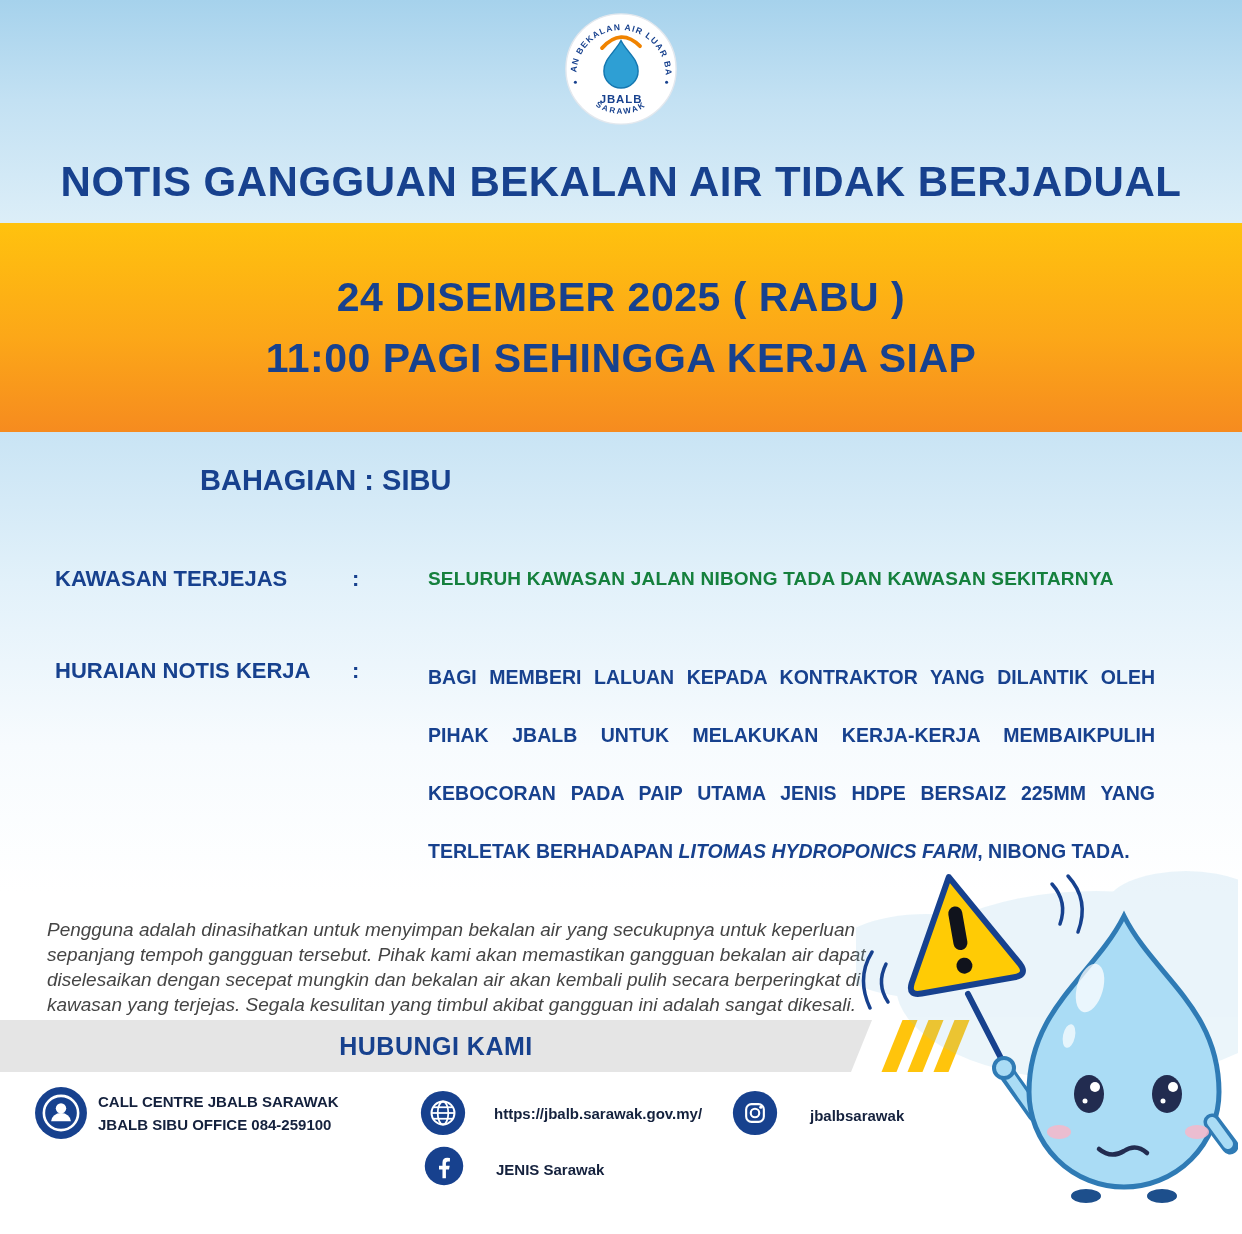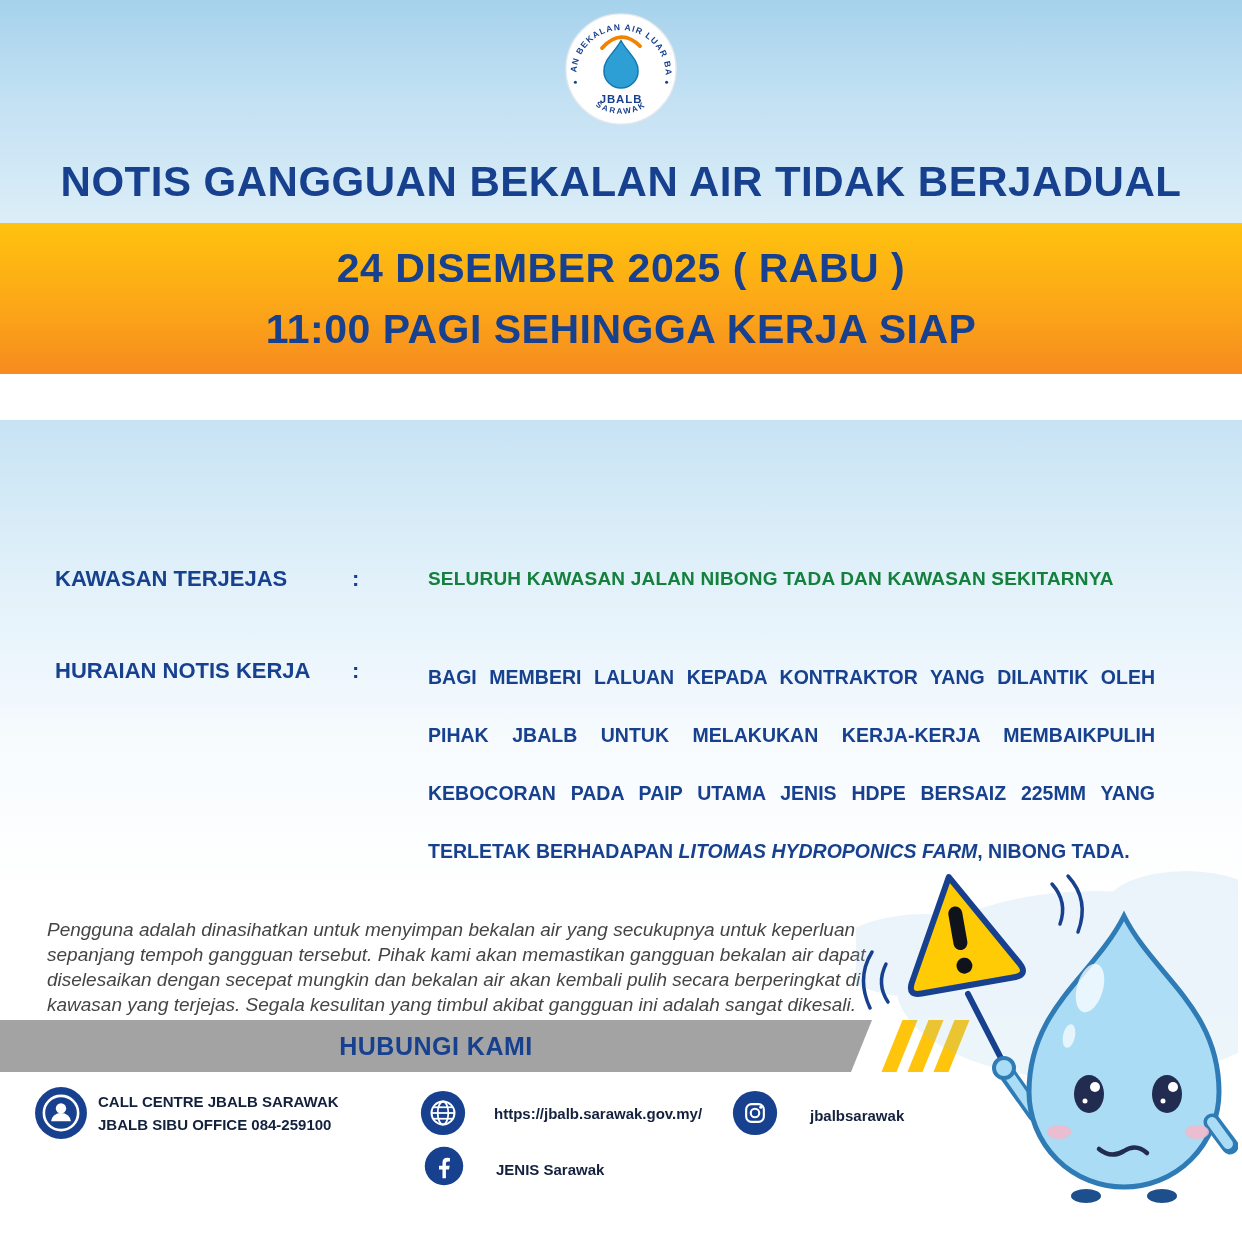--- a/index.html
+++ b/index.html
@@ -11,41 +11,41 @@
   .top-bg{position:absolute;left:0;top:0;width:100%;height:223px;
     background:linear-gradient(180deg,#a6d2ec 0%,#c3e1f3 45%,#dceef8 100%);}
   .mid-bg{position:absolute;left:0;top:420px;width:100%;height:814px;
     background:linear-gradient(180deg,#c7e3f4 0%,#e2f1fa 20%,#f7fbfe 40%,#ffffff 58%);}
   
   .logo{position:absolute;left:564px;top:12px;width:114px;height:114px;}
   
   .title{position:absolute;left:0;top:158px;width:100%;margin:0;text-align:center;
     color:#17418e;font-size:42px;font-weight:bold;letter-spacing:.5px;}
   
-  .schedule-banner{position:absolute;left:0;top:223px;width:100%;height:151px;
+  .schedule-banner{position:absolute;left:0;top:223px;width:100%;height:209px;
     background:linear-gradient(180deg,#ffc20e 0%,#fca718 55%,#f68b1f 100%);
     display:flex;flex-direction:column;align-items:center;justify-content:center;gap:14px;}
   .schedule-line{color:#17418e;font-size:41px;font-weight:bold;letter-spacing:.5px;}
   
   .bahagian{position:absolute;left:200px;top:464px;color:#17418e;font-size:29px;font-weight:bold;}
   .daerah{position:absolute;left:655px;top:460px;color:#17418e;font-size:29px;font-weight:bold;}
   
   .detail-label{position:absolute;left:55px;color:#17418e;font-size:22px;font-weight:bold;}
   .detail-colon{position:absolute;left:352px;color:#17418e;font-size:22px;font-weight:bold;}
   .kawasan-value{position:absolute;left:428px;top:568px;color:#15803d;font-size:19px;
     font-weight:bold;white-space:nowrap;letter-spacing:.2px;}
   .huraian-text{position:absolute;left:428px;top:648px;width:727px;margin:0;
     color:#17418e;font-size:19.5px;font-weight:bold;line-height:58px;text-align:justify;}
   .huraian-text .it{font-style:italic;}
   
   .disclaimer{position:absolute;left:35px;top:905px;width:858px;margin:12px;
     color:#454545;font-size:19px;line-height:25px;font-style:italic;}
   
   .contact-banner{position:absolute;left:0;top:1020px;width:872px;height:52px;
-    background:#a3a3a3;display:flex;align-items:center;justify-content:center;
+    background:#e5e5e5;display:flex;align-items:center;justify-content:center;
     clip-path:polygon(0 0,100% 0,calc(100% - 21px) 100%,0 100%);}
   .contact-banner span{color:#17418e;font-size:25px;font-weight:bold;letter-spacing:.5px;}
   .stripe{position:absolute;top:1020px;width:15px;height:52px;background:#ffc40c;transform:skewX(-22deg);}
   .stripe.s1{left:892px}.stripe.s2{left:918px}.stripe.s3{left:944px}
   
   .icon{position:absolute;}
   .contact-text{position:absolute;color:#14213d;font-weight:bold;font-size:15px;line-height:23px;margin-left:16px;}
   .contact-block{position:absolute;left:98px;top:1090px;color:#14213d;font-weight:bold;
     font-size:15px;line-height:23px;}
   
@@ -80,20 +80,21 @@
     <text x="60" y="96" text-anchor="middle" font-size="12" font-weight="bold" fill="#17418e" letter-spacing="1">JBALB</text>
   </svg>
 
   <h1 class="title">NOTIS GANGGUAN BEKALAN AIR TIDAK BERJADUAL</h1>
 
   <div class="schedule-banner">
     <div class="schedule-line">24 DISEMBER 2025 ( RABU )</div>
     <div class="schedule-line">11:00 PAGI SEHINGGA KERJA SIAP</div>
   </div>
 
+  <span class="bahagian">BAHAGIAN : SIBU</span>
 
   <span class="detail-label" style="top:566px">KAWASAN TERJEJAS</span>
   <span class="detail-colon" style="top:566px">:</span>
   <span class="kawasan-value">SELURUH KAWASAN JALAN NIBONG TADA DAN KAWASAN SEKITARNYA</span>
 
   <span class="detail-label" style="top:658px">HURAIAN NOTIS KERJA</span>
   <span class="detail-colon" style="top:658px">:</span>
   <p class="huraian-text"><span>BAGI MEMBERI LALUAN KEPADA KONTRAKTOR YANG DILANTIK OLEH PIHAK JBALB UNTUK MELAKUKAN KERJA-KERJA MEMBAIKPULIH KEBOCORAN PADA PAIP UTAMA JENIS HDPE BERSAIZ 225MM YANG TERLETAK BERHADAPAN </span><span class="it">LITOMAS HYDROPONICS FARM</span><span>, NIBONG TADA.</span></p>
 
   <p class="disclaimer">Pengguna adalah dinasihatkan untuk menyimpan bekalan air yang secukupnya untuk keperluan sepanjang tempoh gangguan tersebut. Pihak kami akan memastikan gangguan bekalan air dapat diselesaikan dengan secepat mungkin dan bekalan air akan kembali pulih secara berperingkat di kawasan yang terjejas. Segala kesulitan yang timbul akibat gangguan ini adalah sangat dikesali.</p>

